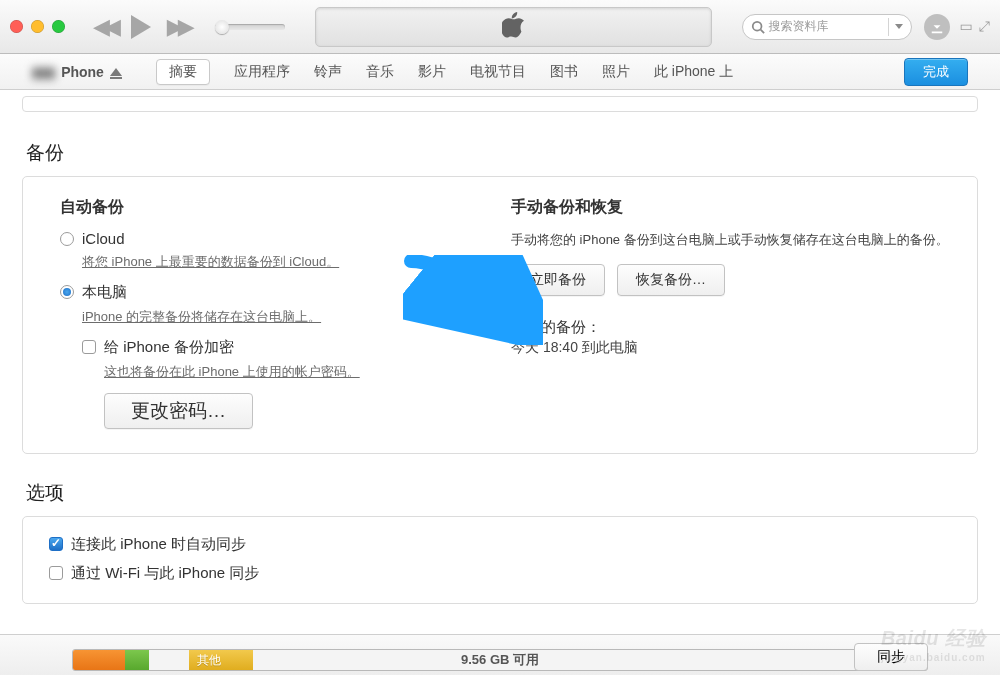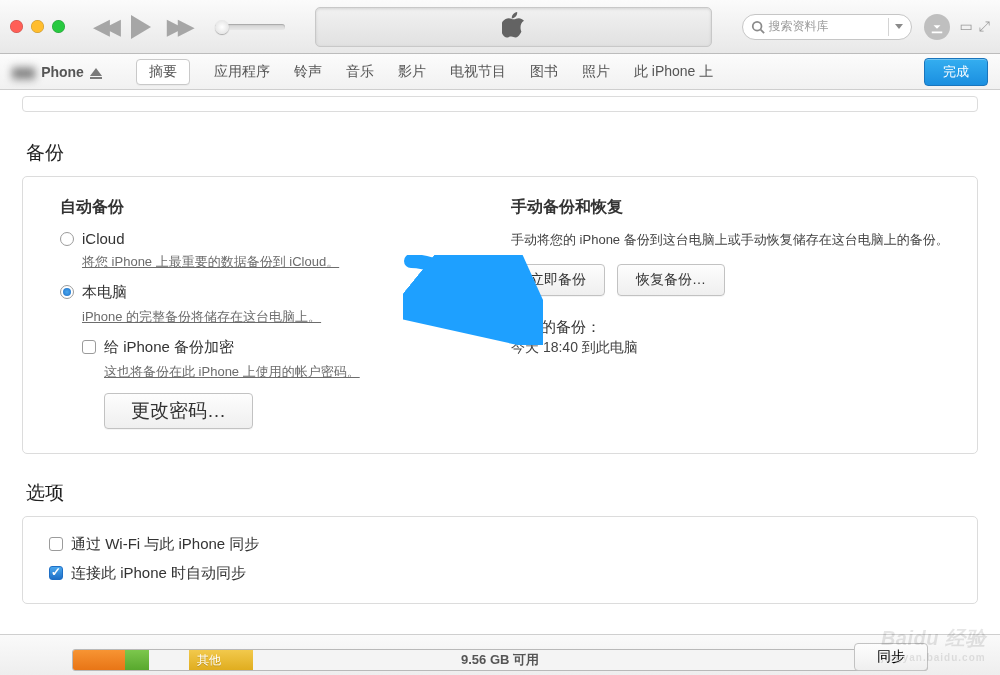--- a/index.html
+++ b/index.html
@@ -22,21 +22,21 @@
   .search-wrap{ display:flex; align-items:center; gap:12px;}
   .search { height:26px; width:170px; border:1px solid #c6c6c6; border-radius:13px; padding:0 10px 0 26px; background:#fff; position:relative; display:flex; align-items:center; color:#9b9b9b; font-size:12px; }
   .search .mag{ position:absolute; left:8px; top:5px; }
   .search .sep{ position:absolute; right:22px; top:3px; bottom:3px; width:1px; background:#d4d4d4;}
   .search .chev{ position:absolute; right:8px; top:9px; width:0;height:0;border-left:4px solid transparent;border-right:4px solid transparent;border-top:5px solid #8a8a8a;}
   .dl-btn{ width:26px;height:26px;border-radius:50%;background:#bfbfbf;display:flex;align-items:center;justify-content:center;color:#fff; }
   .win-controls{ display:flex; gap:6px; margin-left:10px; color:#9a9a9a; font-size:14px;}
   .win-controls span{ cursor:default; }
 
   
-  .tabbar{ height:36px; background:linear-gradient(#fcfcfc,#f1f1f1); border-bottom:1px solid #cecece; display:flex; align-items:center; padding:0 12px; gap:24px; font-size:14px; color:#555;}
+  .tabbar{ height:36px; background:linear-gradient(#fcfcfc,#f1f1f1); border-bottom:1px solid #cecece; display:flex; align-items:center; padding:0 32px; gap:24px; font-size:14px; color:#555;}
   .device-name{ font-weight:600; display:flex; align-items:center; gap:6px; margin-right:10px; }
   .device-name .blur{ filter: blur(4px); }
   .device-name .eject{ width:0;height:0;border-left:6px solid transparent;border-right:6px solid transparent;border-bottom:8px solid #7a7a7a; position:relative; }
   .device-name .eject::after{content:"";position:absolute;left:-6px;top:9px;width:12px;height:2px;background:#7a7a7a;}
   .tab{ cursor:default; }
   .tab.active{ background:#fff; border:1px solid #c9c9c9; border-radius:4px; padding:3px 12px; box-shadow:0 1px 0 rgba(0,0,0,.03);}
   .tabbar .spacer{ flex:1; }
   .done-btn{ background:linear-gradient(#34aef0,#1b8fe0); border:1px solid #1a75bc; color:#fff; padding:4px 18px; border-radius:4px; font-size:13px; box-shadow:inset 0 1px 0 rgba(255,255,255,.3);}
 
   
@@ -199,26 +199,26 @@
             </marker>
           </defs>
         <path d="M8 6 C 40 6, 90 40, 122 66" stroke="#1ea0ff" stroke-width="14" fill="none" marker-end="url(#ah)" stroke-linecap="round"></path>
       </svg>
     </div>
   </div>
 
   <h2>选项</h2>
   <div class="panel options-panel">
     <div class="check-row">
+      <span class="check checked"></span>
+      <span class="opt-label">连接此 iPhone 时自动同步</span>
+    </div>
+    <div class="check-row">
       <span class="check"></span>
       <span class="opt-label">通过 Wi-Fi 与此 iPhone 同步</span>
-    </div>
-    <div class="check-row">
-      <span class="check checked"></span>
-      <span class="opt-label">连接此 iPhone 时自动同步</span>
     </div>
   </div>
 </div>
 
 <div class="footer">
   <div class="cap-wrap">
     <div class="cap-bar">
       <div class="seg orange"></div>
       <div class="seg green"></div>
       <div class="seg yellow">

